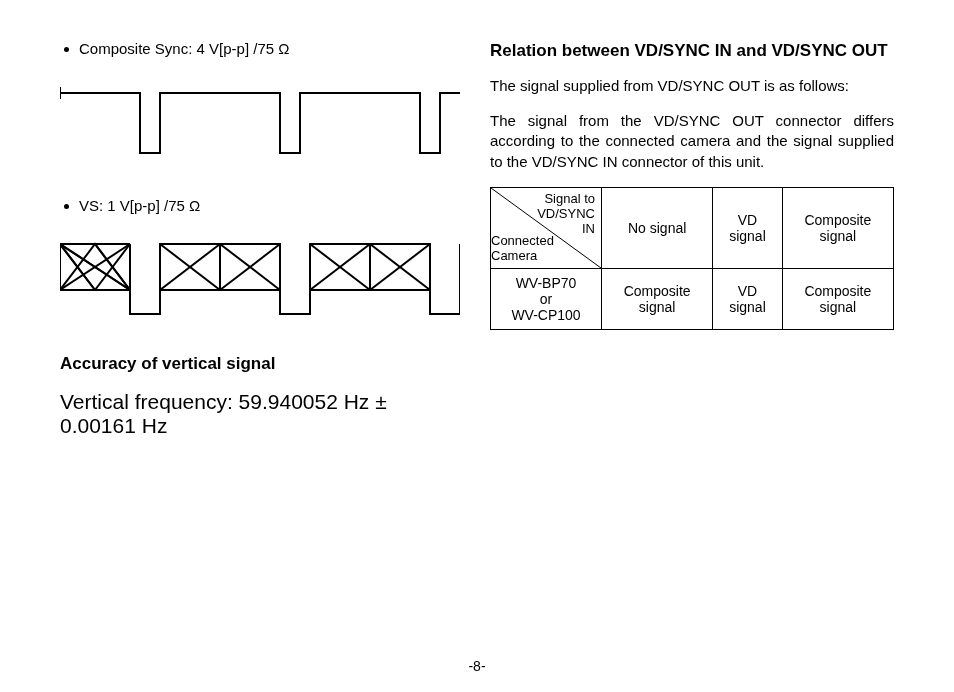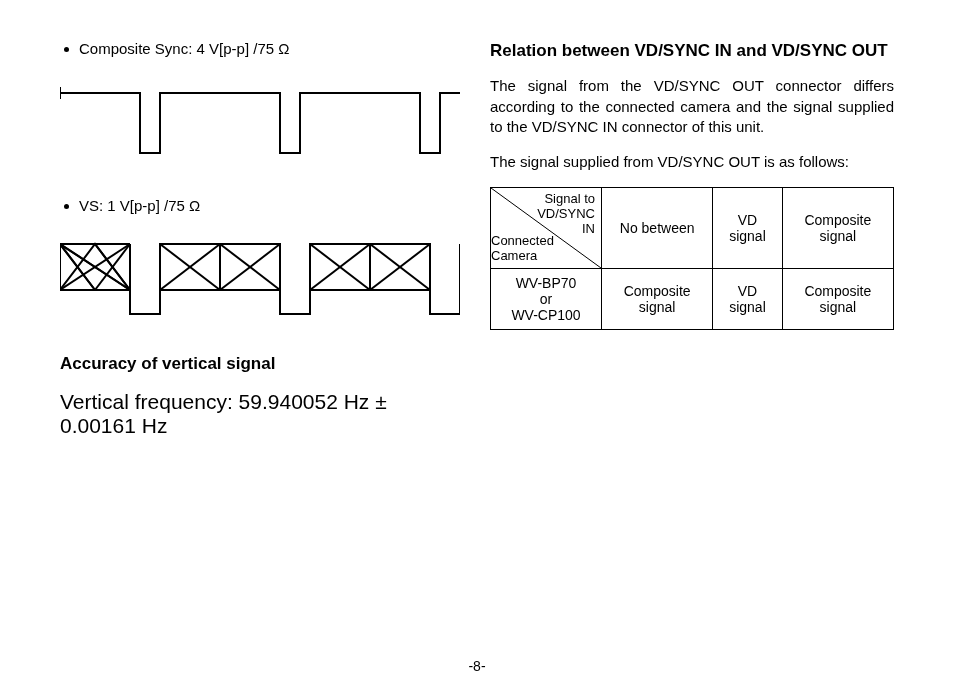--- a/index.html
+++ b/index.html
@@ -185,34 +185,34 @@
         </g>
       </svg>
     </div>
 
     <h3 class="section-heading">Accuracy of vertical signal</h3>
     <div class="subline">Vertical frequency: 59.940052 Hz ± 0.00161 Hz</div>
   </div>
 
   <div class="col">
     <div class="right-heading">Relation between VD/SYNC IN and VD/SYNC OUT</div>
+    <div class="para">The signal supplied from VD/SYNC OUT is as follows:</div>
     <div class="para">The signal from the VD/SYNC OUT connector differs according to the connected camera and the signal supplied to the VD/SYNC IN connector of this unit.</div>
-    <div class="para">The signal supplied from VD/SYNC OUT is as follows:</div>
 
     <table class="signal-table">
       <tbody>
           <tr>
         <td class="hdr-cell">
           <svg width="100%" height="100%" viewBox="0 0 110 80" preserveAspectRatio="none">
             <line x1="0" y1="0" x2="110" y2="80" stroke="#000" stroke-width="1"></line>
           </svg>
           <div class="hdr-top">Signal to<br>VD/SYNC<br>IN</div>
           <div class="hdr-bottom">Connected<br>Camera</div>
         </td>
-        <td>No between</td>
+        <td>No signal</td>
         <td>VD signal</td>
         <td>Composite signal</td>
       </tr>
       <tr>
         <td>WV-BP70<br>or<br>WV-CP100</td>
         <td>Composite signal</td>
         <td>VD signal</td>
         <td>Composite signal</td>
       </tr>
     </tbody>

